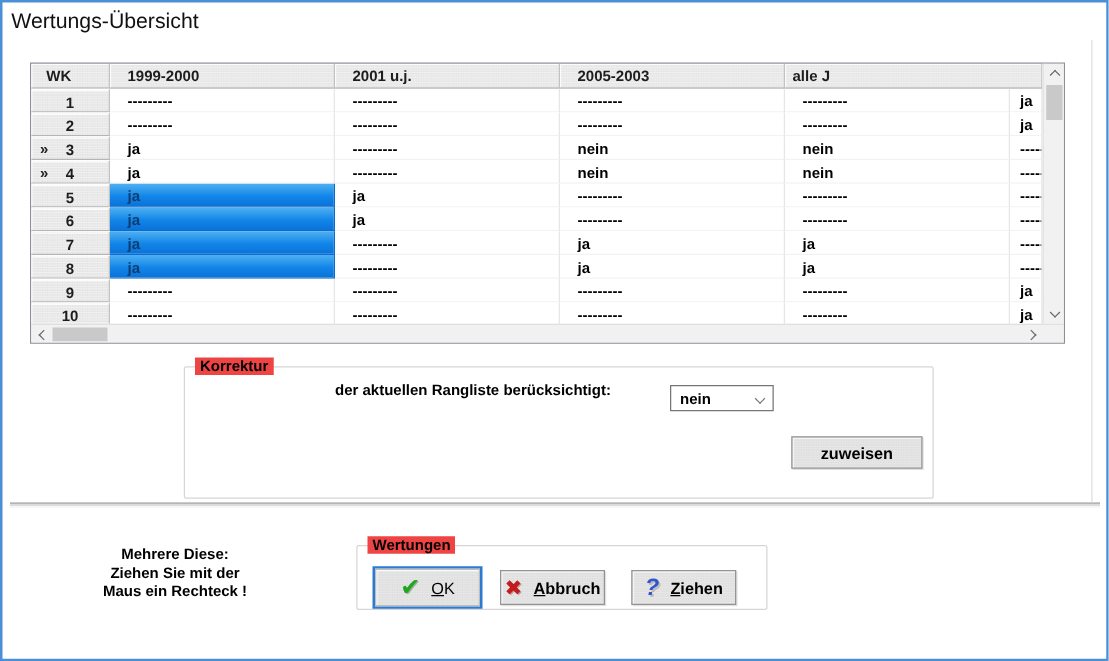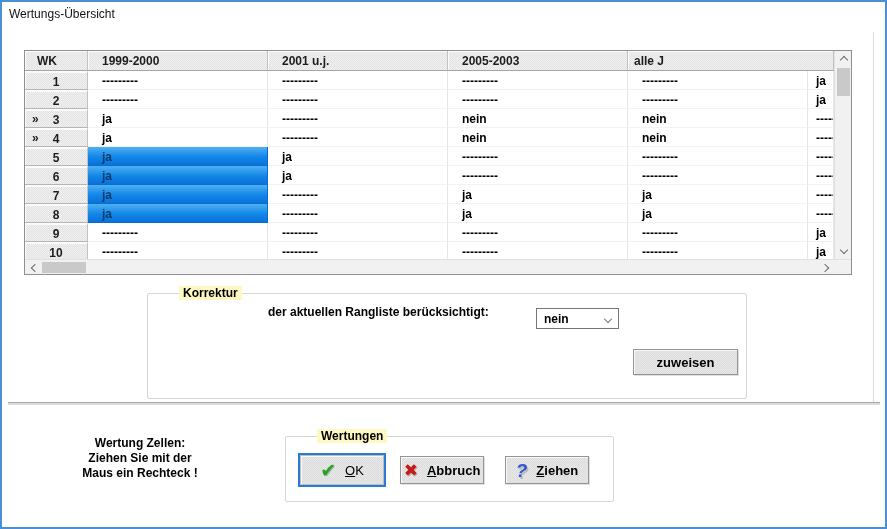--- a/index.html
+++ b/index.html
@@ -2,21 +2,21 @@
 <html><head>
 <meta charset="utf-8">
 <style>
   html,body{margin:0;padding:0;background:#ffffff;}
   *{box-sizing:border-box;}
   .window{
     position:relative;width:887px;height:529px;background:#ffffff;
     border:2px solid #4a90d8;overflow:hidden;
     font-family:"Liberation Sans","DejaVu Sans",sans-serif;font-size:12px;color:#000;
   }
-  .title{position:absolute;left:7px;top:5px;font-size:12px;color:#111;font-weight:normal;}
+  .title{position:absolute;left:7px;top:5px;font-size:17px;color:#111;font-weight:normal;}
 
   
   .grid{position:absolute;left:22px;top:48px;width:828px;height:225px;border:1px solid #8a8f98;background:#fff;}
   .grid-inner{position:absolute;left:0;top:0;right:17px;bottom:15px;overflow:hidden;}
   .grid-hrow{display:flex;height:20px;}
   .hcell,.rowhead{
     background-color:#efefef;
     background-image:repeating-conic-gradient(rgba(0,0,0,0.05) 0% 25%, rgba(255,255,255,0.07) 0% 50%);
     background-size:2px 2px;
     font-weight:bold;color:#1d1d1d;
@@ -53,41 +53,41 @@
   .chev.right{transform:rotate(-135deg);margin-right:3px;}
   .vthumb{position:absolute;left:2px;width:13px;background:#c9c9c9;}
   .hthumb{position:absolute;top:2px;height:11px;background:#c9c9c9;}
 
   
   .divider{position:absolute;left:6px;top:400px;width:872px;height:4px;background:#dcdcdc;border-top:1px solid #a8a8a8;border-bottom:1px solid #ffffff;}
   .panel-edge{position:absolute;left:871px;top:30px;width:1px;height:370px;background:#dedede;}
 
   
   .groupbox{position:absolute;border:1px solid #d6d6d6;border-radius:2px;}
-  .groupbox .gb-label{position:absolute;top:-8px;left:8px;background:#fef9c3;padding:0 4px;font-weight:bold;color:#000;margin-left:23px;}
+  .groupbox .gb-label{position:absolute;top:-8px;left:8px;background:#ef4444;padding:0 4px;font-weight:bold;color:#000;}
 
   .korrektur{left:145px;top:291px;width:600px;height:106px;}
   .k-text{position:absolute;left:120px;top:11px;font-weight:bold;line-height:14px;color:#000;}
   .combo{
     position:absolute;left:388px;top:14px;width:83px;height:21px;background:#fff;
     border:1px solid #767676;display:flex;align-items:center;padding-left:7px;font-weight:bold;
   }
   .combo .chev{border-color:#7c7c7c;position:absolute;right:7px;top:7px;}
   .btn{
     background-color:#e6e6e6;
     background-image:repeating-conic-gradient(rgba(0,0,0,0.04) 0% 25%, rgba(255,255,255,0.06) 0% 50%);
     background-size:2px 2px;
     border:1px solid #949494;box-shadow:inset 1px 1px 0 #fafafa, 1px 1px 0 rgba(0,0,0,0.12);
     font-weight:bold;font-family:inherit;color:#000;display:flex;align-items:center;justify-content:center;
   }
   .zuweisen{position:absolute;left:485px;top:55px;width:105px;height:26px;font-size:13px;}
 
   
   .hint{position:absolute;left:18px;top:434px;width:240px;text-align:center;font-weight:bold;line-height:15px;color:#000;}
-  .wertungen{left:283px;top:434px;width:329px;height:66px;}
+  .wertungen{left:283px;top:434px;width:329px;height:52px;}
   .dlg-btn{position:absolute;height:28px;font-size:13px;}
   .dlg-btn .ico{margin-right:9px;line-height:1;}
   .btn-ok{left:12px;top:16px;width:88px;height:34px;border:2px solid #2b7bd0;padding:0;}
   .btn-ok .face{width:100%;height:100%;display:flex;align-items:center;justify-content:center;
     background-color:#e6e6e6;background-image:repeating-conic-gradient(rgba(0,0,0,0.04) 0% 25%, rgba(255,255,255,0.06) 0% 50%);background-size:2px 2px;
     border:1px solid #bdbdbd;box-shadow:inset 1px 1px 0 #fafafa;}
   .btn-abbruch{left:114px;top:19px;width:84px;}
   .btn-hilfe{left:219px;top:19px;width:84px;}
   .ico-check{color:#23a61f;font-size:19px;text-shadow:1px 1px 0 rgba(20,90,20,0.35);}
   .ico-x{color:#c41c1c;font-size:17px;text-shadow:1px 1px 0 rgba(100,10,10,0.3);}
@@ -224,21 +224,21 @@
       <div>der aktuellen Rangliste berücksichtigt:</div>
     </div>
     <div class="combo">
       <span>nein</span>
       <span class="chev down"></span>
     </div>
     <div class="btn zuweisen">zuweisen</div>
   </div>
 
   <div class="hint">
-    <div>Wertung Zellen:</div>
+    <div>Mehrere Diese:</div>
     <div>Ziehen Sie mit der</div>
     <div>Maus ein Rechteck !</div>
   </div>
 
   <div class="groupbox wertungen">
     <span class="gb-label">Wertungen</span>
     <div class="btn-ok dlg-btn" style="position:absolute;">
       <div class="face">
         <span class="ico ico-check">✔</span>
         <span class="acclabel">OK</span>

